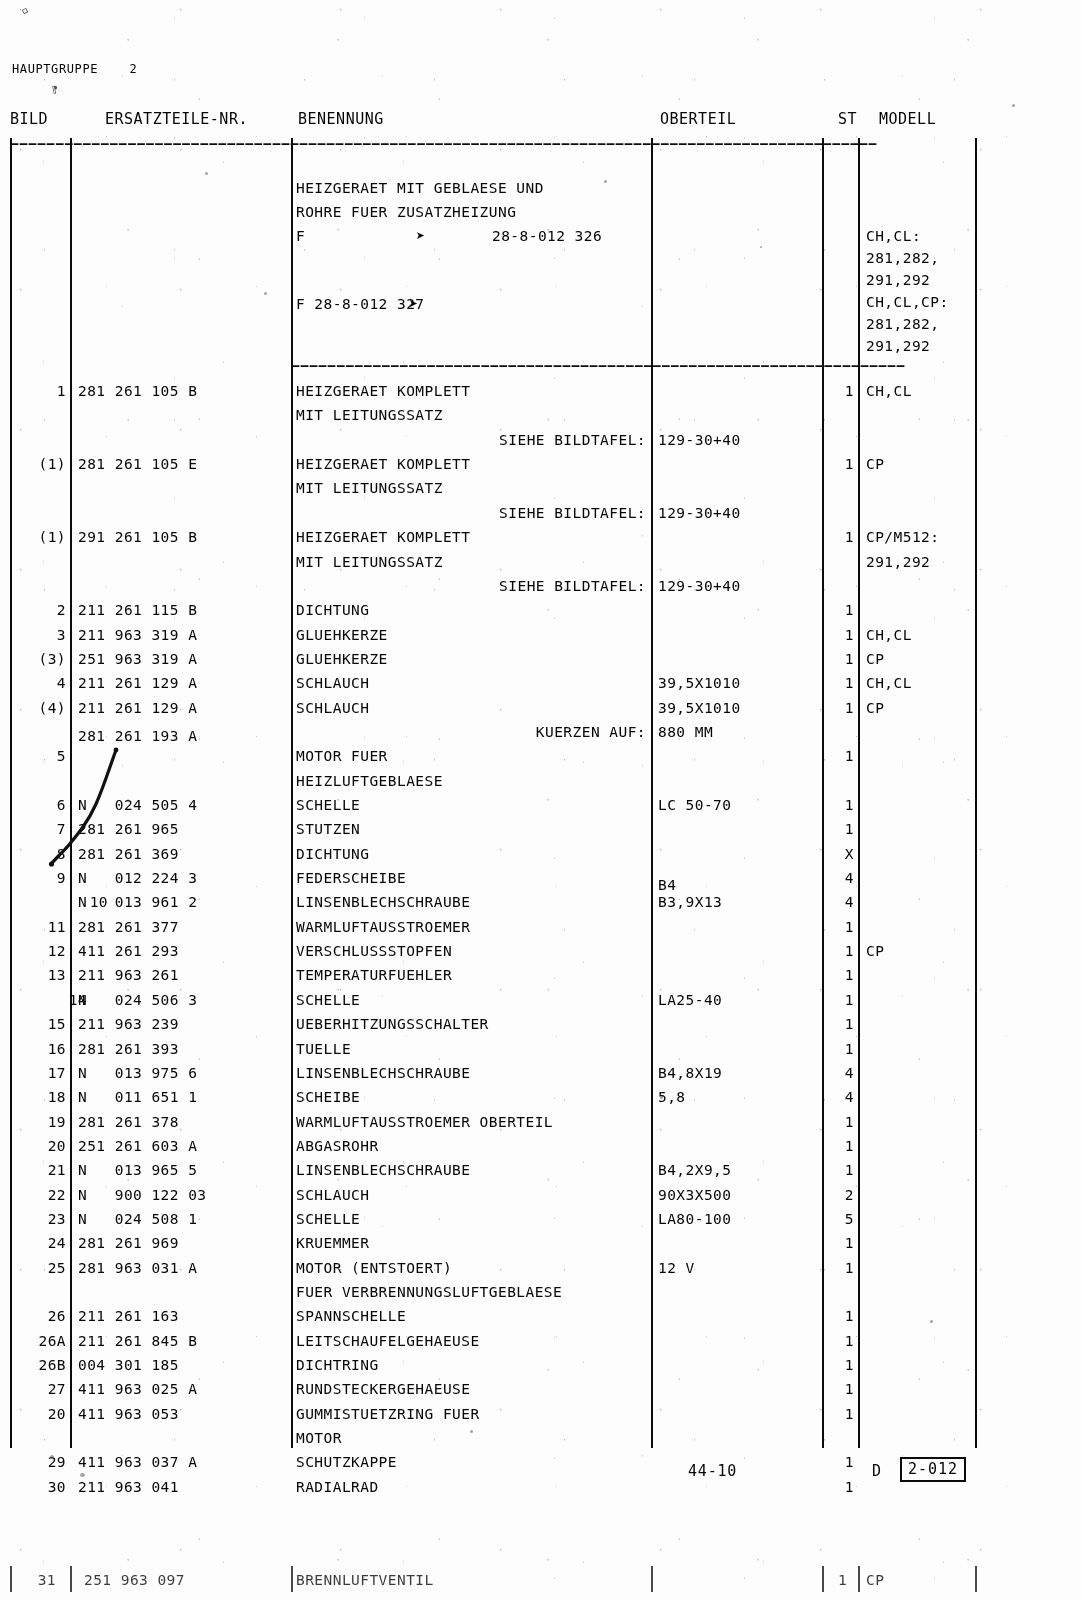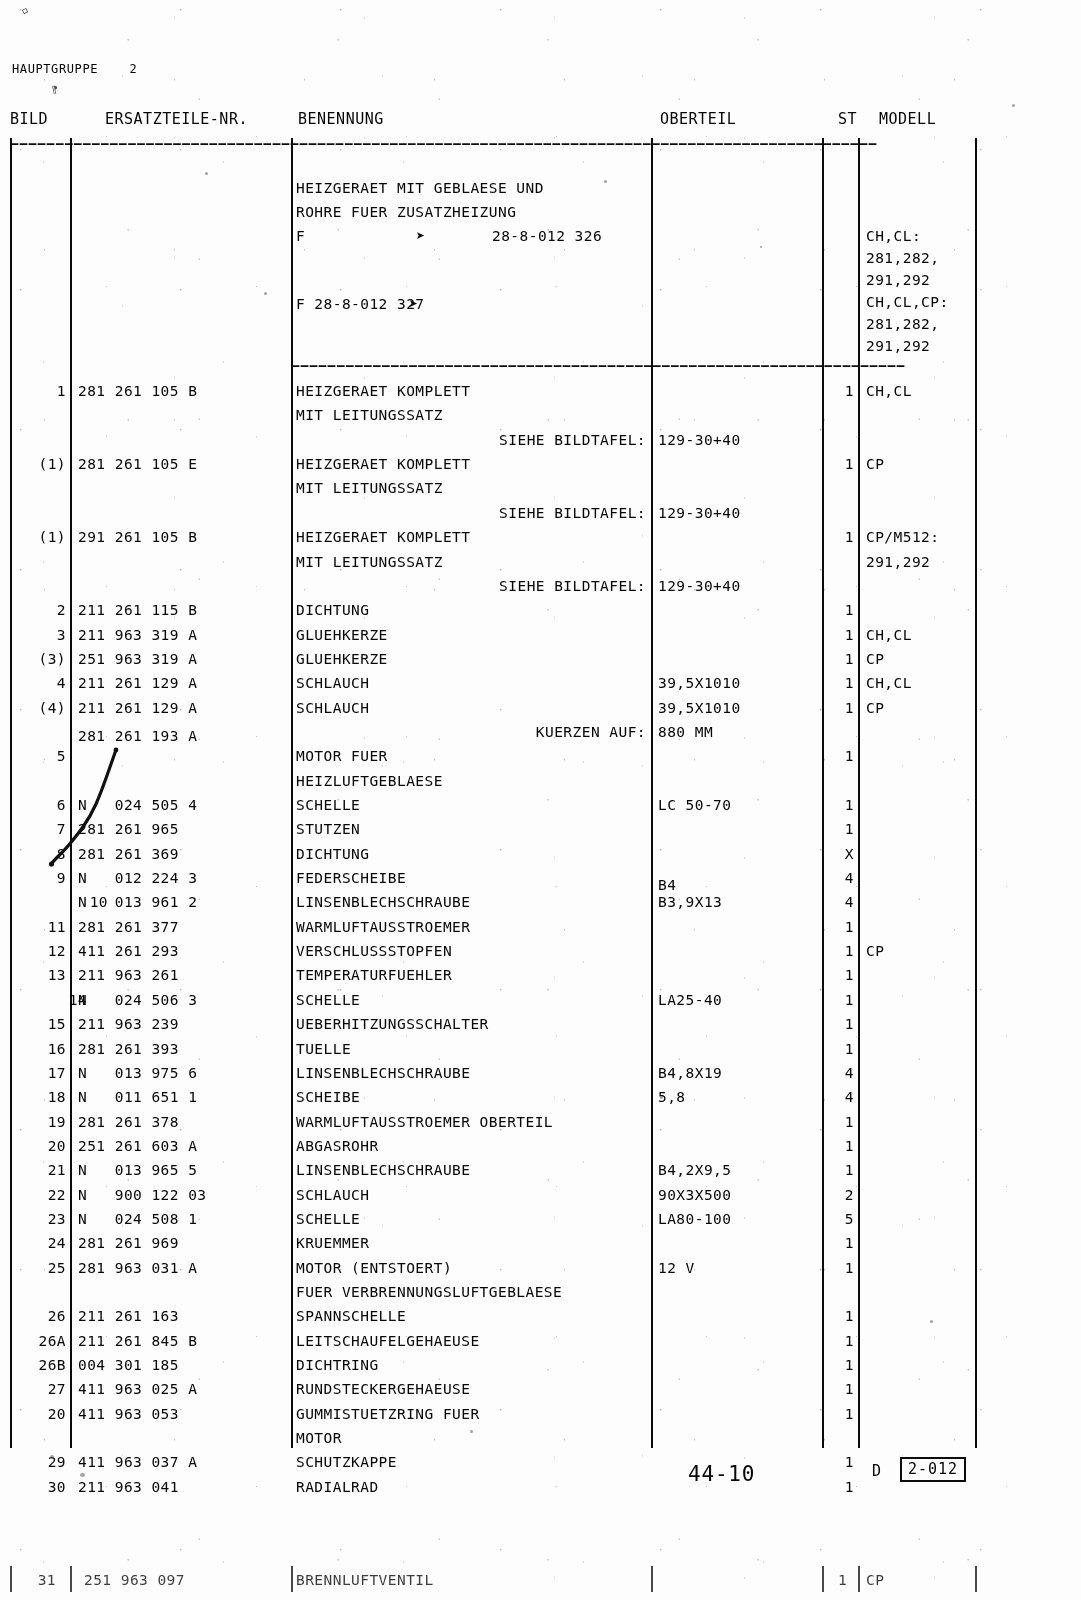--- a/index.html
+++ b/index.html
@@ -122,21 +122,21 @@
   .c-desc   { left: 296px; }
   .c-desc-r { left: 296px; width: 350px; text-align: right; }
   .c-rem    { left: 658px; }
   .c-st     { left: 826px; width: 28px; text-align: right; }
   .c-mod    { left: 866px; }
 
   
   .foot-mid {
     position: absolute;
     left: 688px; top: 1462px;
-    font-size: 21px;
+    font-size: 15px;
     letter-spacing: .8px;
   }
   .foot-d {
     position: absolute;
     left: 872px; top: 1462px;
     font-size: 15px;
   }
   .foot-box {
     position: absolute;
     left: 900px; top: 1457px;

